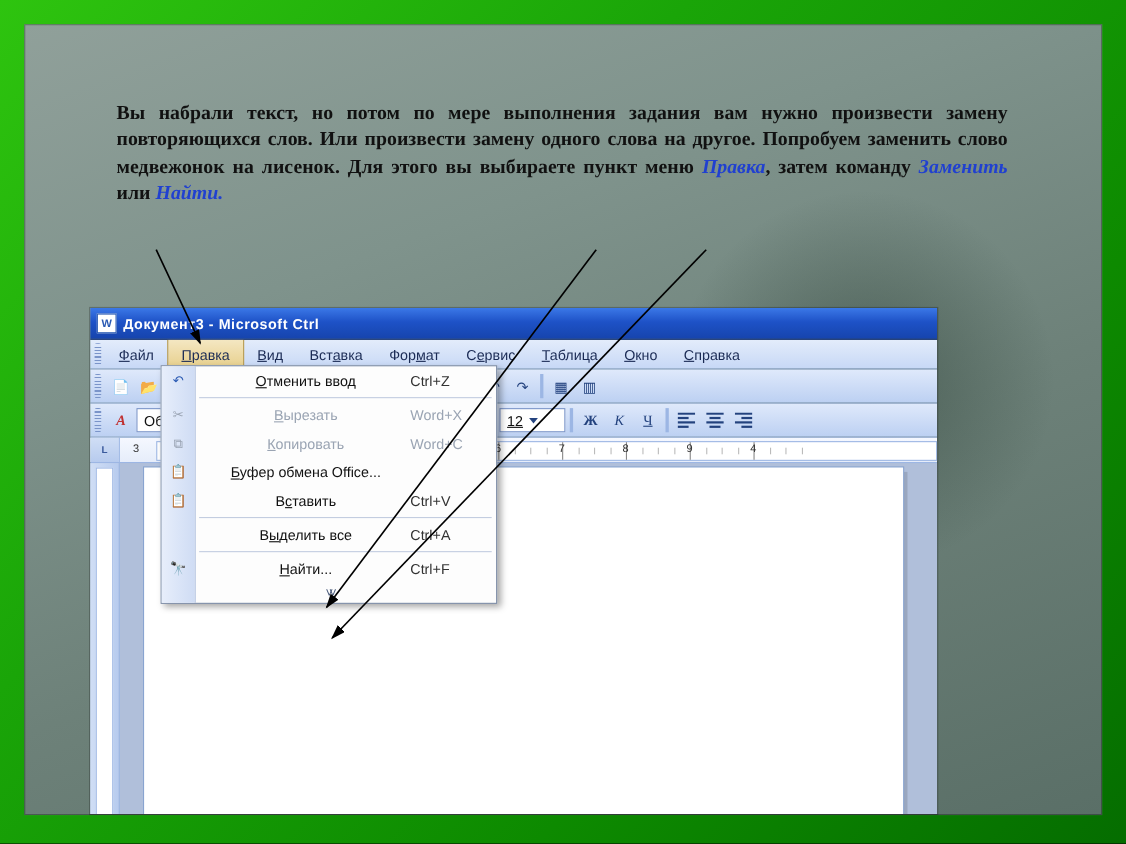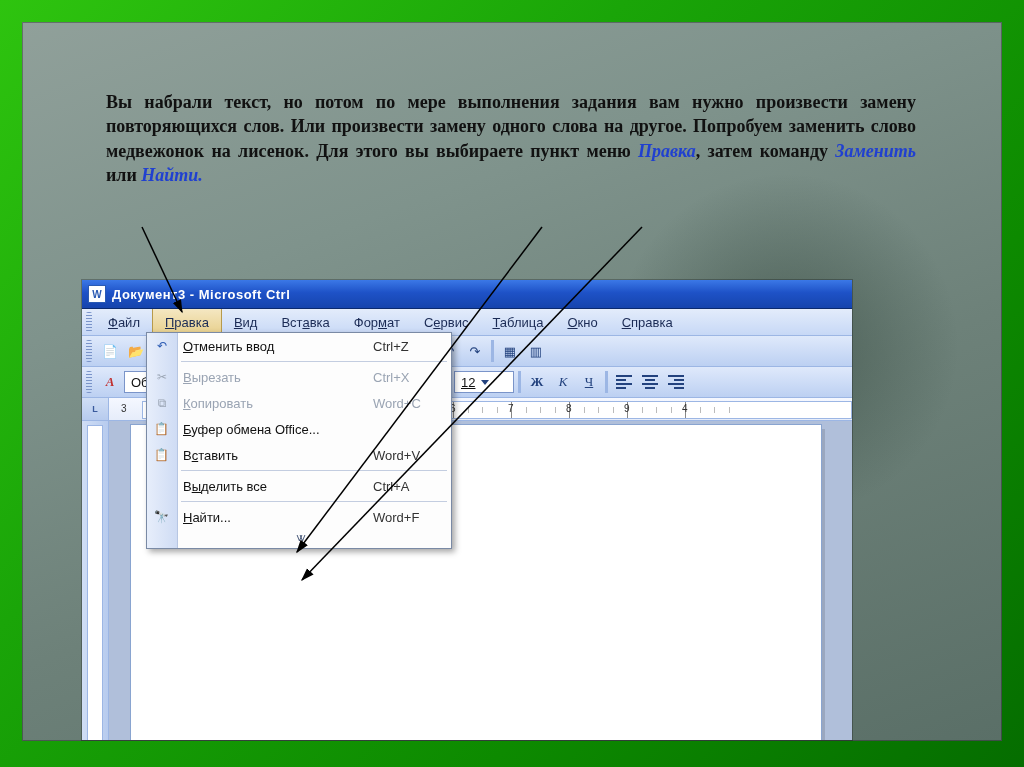--- a/index.html
+++ b/index.html
@@ -229,21 +229,21 @@
     background: linear-gradient(90deg, #e7eefb, #cfdcf4);
     border-right: 1px solid #b7c6e2;
   }
   .dd-item {
     position: relative;
     display: flex;
     align-items: center;
     height: 26px;
     padding-left: 36px;
   }
-  .dd-item .lbl { flex: 1; white-space: nowrap; }
+  .dd-item .lbl { flex: 1; white-space: nowrap; text-align: center; }
   .dd-item .lbl u { text-decoration: underline; }
   .dd-item .shortcut { width: 78px; text-align: left; color: #333; }
   .dd-item.disabled .lbl,
   .dd-item.disabled .shortcut { color: #9aa4b3; }
   .dd-sep {
     height: 1px;
     margin: 2px 4px 2px 34px;
     background: #c3cde0;
   }
   .dd-icon {
@@ -461,47 +461,47 @@
 
       <div class="dd-item">
         <div class="dd-icon" style="color:#2a5ab3;">↶</div>
         <span class="lbl"><u>О</u>тменить ввод</span>
         <span class="shortcut">Ctrl+Z</span>
       </div>
       <div class="dd-sep"></div>
       <div class="dd-item disabled">
         <div class="dd-icon" style="color:#9aa4b3;">✂</div>
         <span class="lbl"><u>В</u>ырезать</span>
-        <span class="shortcut">Ctrl+X</span>
+        <span class="shortcut">Word+X</span>
       </div>
       <div class="dd-item disabled">
         <div class="dd-icon" style="color:#9aa4b3;">⧉</div>
         <span class="lbl"><u>К</u>опировать</span>
         <span class="shortcut">Word+C</span>
       </div>
       <div class="dd-item">
         <div class="dd-icon" style="color:#c58a2a;">📋</div>
         <span class="lbl"><u>Б</u>уфер обмена Office...</span>
         <span class="shortcut"></span>
       </div>
       <div class="dd-item">
         <div class="dd-icon" style="color:#c58a2a;">📋</div>
         <span class="lbl">В<u>с</u>тавить</span>
-        <span class="shortcut">Word+V</span>
+        <span class="shortcut">Ctrl+V</span>
       </div>
       <div class="dd-sep"></div>
       <div class="dd-item">
         <span class="lbl">В<u>ы</u>делить все</span>
         <span class="shortcut">Ctrl+A</span>
       </div>
       <div class="dd-sep"></div>
       <div class="dd-item">
         <div class="dd-icon" style="color:#2a5ab3;">🔭</div>
         <span class="lbl"><u>Н</u>айти...</span>
-        <span class="shortcut">Word+F</span>
+        <span class="shortcut">Ctrl+F</span>
       </div>
       <div class="dd-expand">˅˅</div>
     </div>
 
     <svg class="arrows">
       <defs>
         <marker id="ah" markerWidth="10" markerHeight="10" refX="8" refY="3" orient="auto">
           <polygon points="0,0 9,3 0,6"></polygon>
         </marker>
       </defs>

